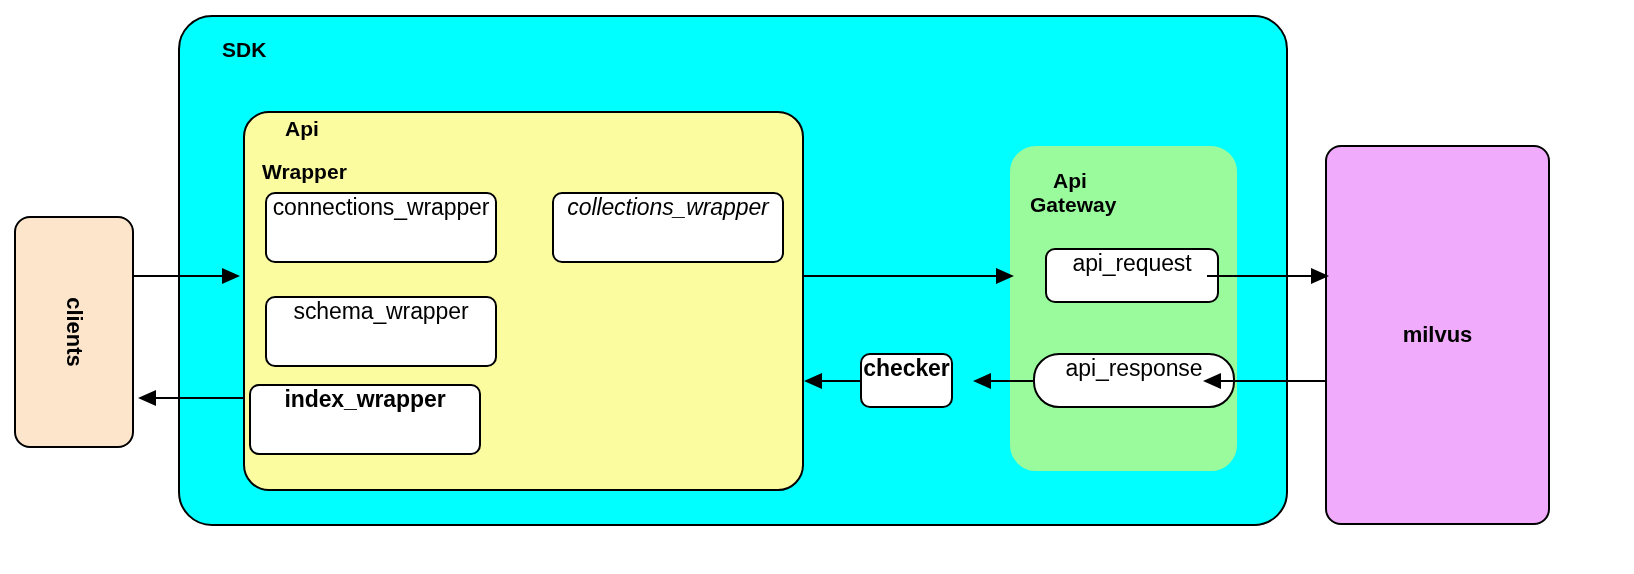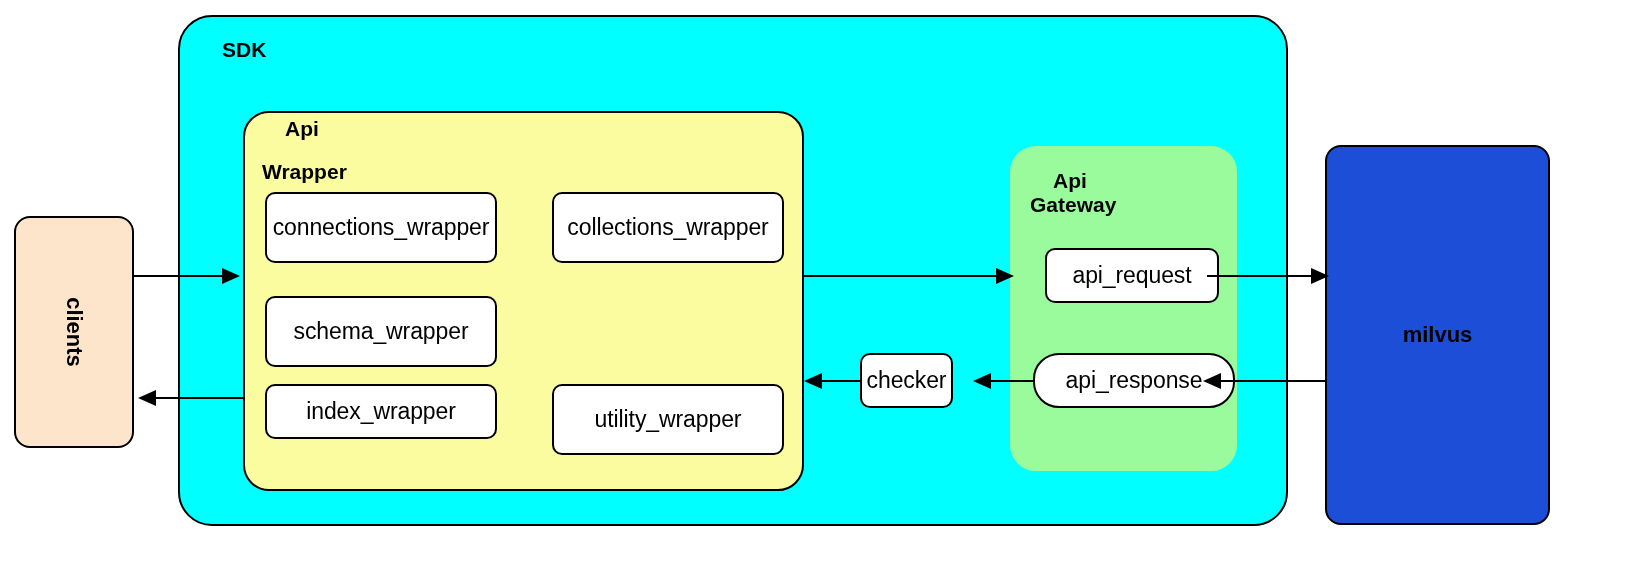--- a/index.html
+++ b/index.html
@@ -41,21 +41,21 @@
   .gateway-box {
     border-radius: 26px;
     background: #99fb9c;
     border: 2px solid #99fb9c;
   }
 
   
   .leaf {
     border-radius: 10px;
     background: #ffffff;
-    align-items: center;
+    align-items: flex-start;
     justify-content: center;
     font-size: 23px;
     color: #000000;
     white-space: nowrap;
     letter-spacing: -0.1px;
   }
 
   .clients-box {
     border-radius: 16px;
     background: #fde5cb;
@@ -66,21 +66,21 @@
     transform: rotate(90deg);
     transform-origin: center center;
     font-size: 22px;
     font-weight: bold;
     white-space: nowrap;
     color: #000000;
   }
 
   .milvus-box {
     border-radius: 16px;
-    background: #1d4ed8;
+    background: #f0abfc;
     align-items: center;
     justify-content: center;
     font-size: 22px;
     font-weight: bold;
     color: #000000;
   }
 
   
   .group-title {
     position: absolute;
@@ -117,32 +117,29 @@
   <div class="box wrapper-box" style="left:243px; top:111px; width:561px; height:380px;"></div>
   <div class="group-title" style="left:285px; top:116px;">Api</div>
   <div class="group-title" style="left:262px; top:141px;margin-top:18px;">Wrapper</div>
 
   <div class="box leaf" style="left:265px; top:192px; width:232px; height:71px;">
     <span>connections_wrapper</span>
   </div>
   <div class="box leaf" style="left:265px; top:296px; width:232px; height:71px;">
     <span>schema_wrapper</span>
   </div>
-  <div class="box leaf" style="left:265px; top:384px; width:232px; height:55px;">
+  <div class="box leaf" style="left:249px; top:384px; width:232px; height:71px;font-weight:bold;">
     <span>index_wrapper</span>
   </div>
 
-  <div class="box leaf" style="left:552px; top:192px; width:232px; height:71px;">
+  <div class="box leaf" style="left:552px; top:192px; width:232px; height:71px;font-style:italic;">
     <span>collections_wrapper</span>
   </div>
-  <div class="box leaf" style="left:552px; top:384px; width:232px; height:71px;">
-    <span>utility_wrapper</span>
-  </div>
 
-  <div class="box leaf" style="left:860px; top:353px; width:93px; height:55px;">
+  <div class="box leaf" style="left:860px; top:353px; width:93px; height:55px;font-weight:bold;">
     <span>checker</span>
   </div>
 
   <div class="box gateway-box" style="left:1010px; top:146px; width:227px; height:325px;"></div>
   <div class="group-title" style="left:1053px; top:168px;">Api</div>
   <div class="group-title" style="left:1030px; top:192px;">Gateway</div>
 
   <div class="box leaf" style="left:1033px; top:248px; width:174px; height:55px;margin-left:12px;">
     <span>api_request</span>
   </div>

